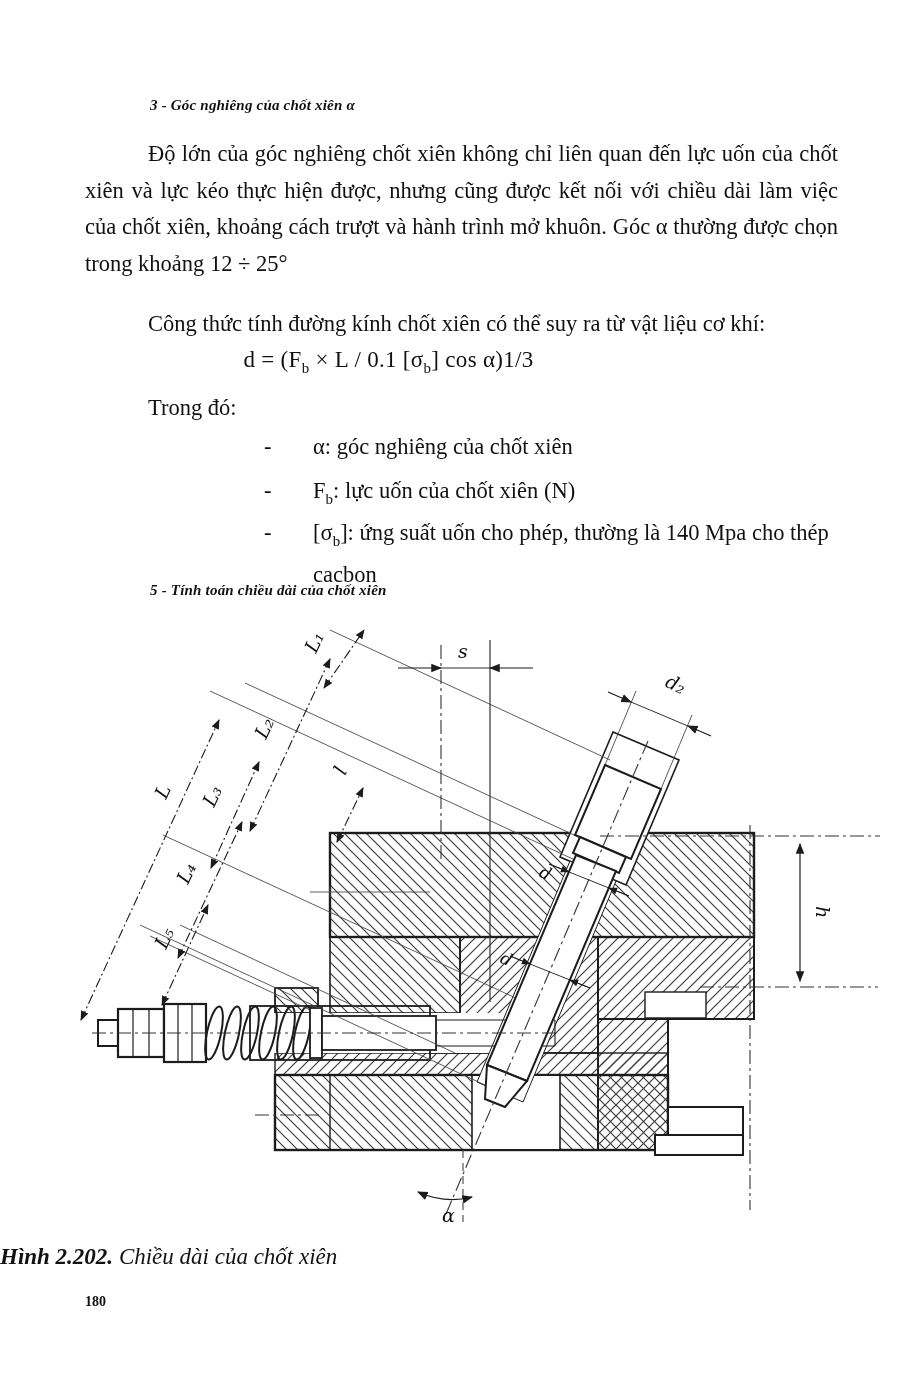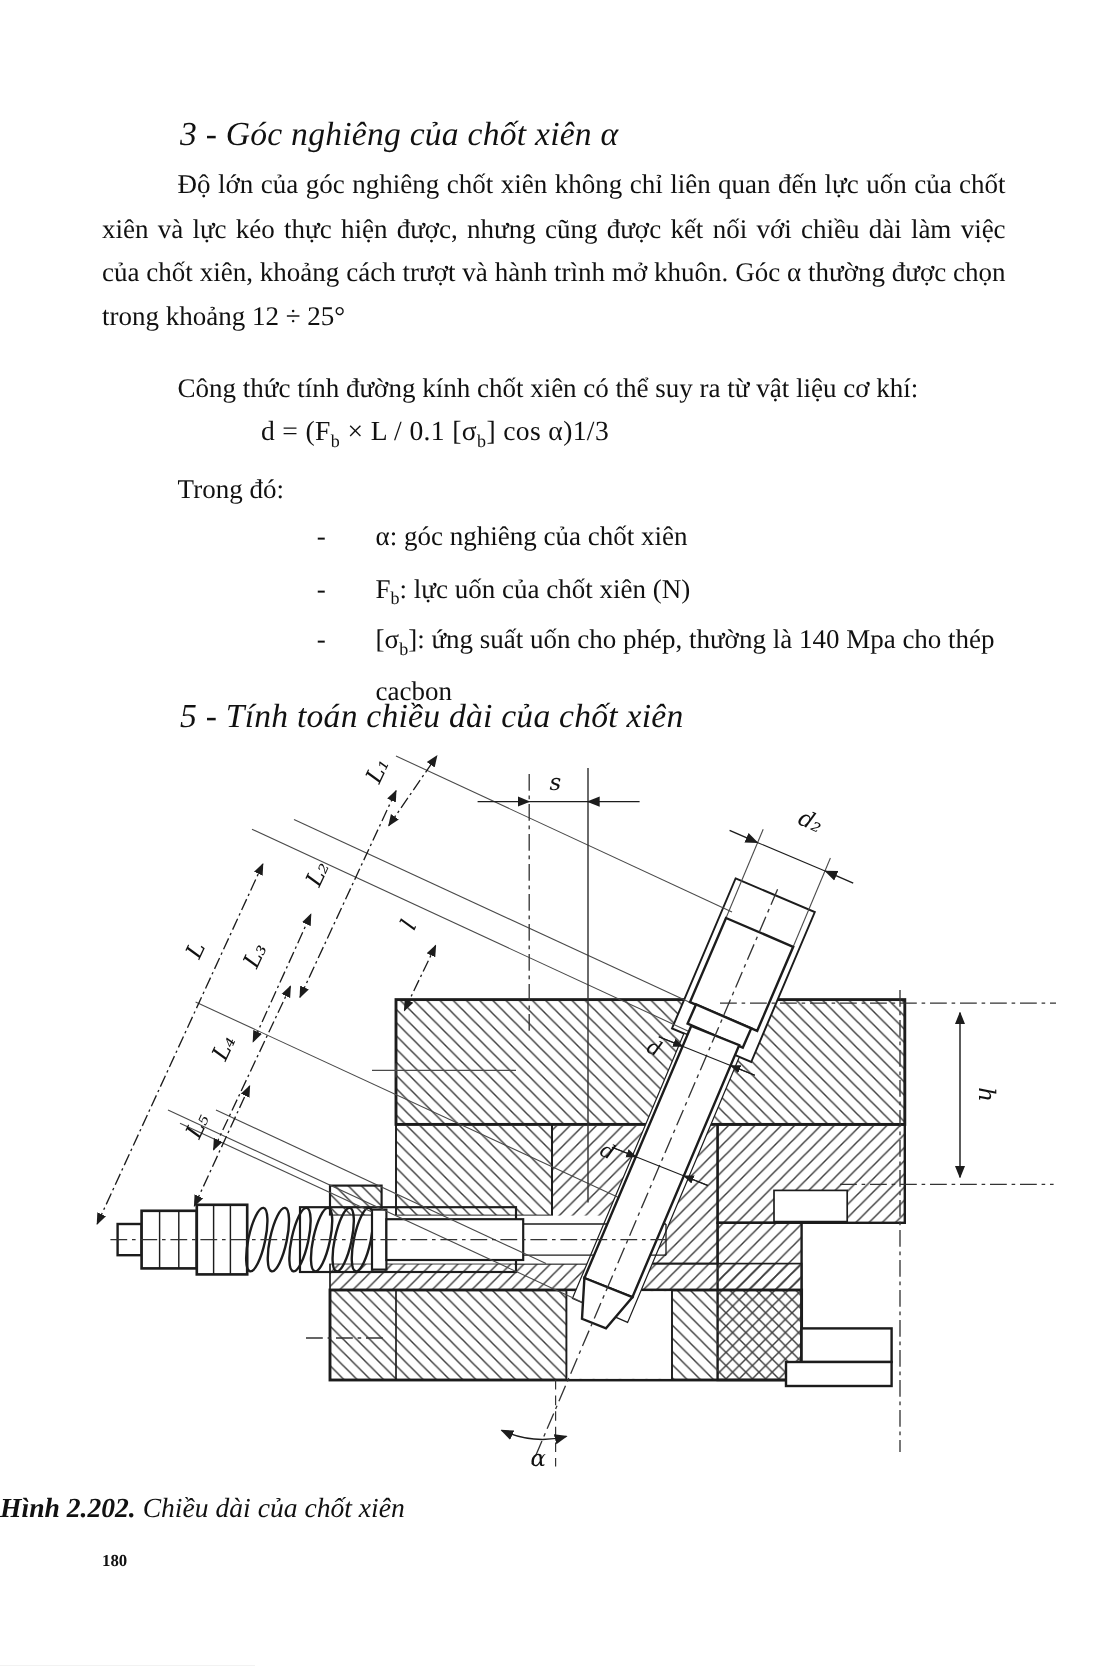--- a/index.html
+++ b/index.html
@@ -2,28 +2,28 @@
 <html><head>
 <meta charset="utf-8">
 <style>
   html,body{margin:0;padding:0;background:#e8e8e8;}
   .page{
     position:relative;width:916px;height:1388px;margin:0 auto;background:#ffffff;
     font-family:"Liberation Serif","DejaVu Serif",serif;color:#111;overflow:hidden;
   }
   .abs{position:absolute;}
   h3.head{
-    margin:0;font-size:28px;font-weight:normal;font-style:italic;letter-spacing:.2px;
+    margin:0;font-size:15px;font-weight:bold;font-style:italic;letter-spacing:.2px;
   }
   .body-par{
     margin:0;font-size:22.5px;line-height:36.5px;text-align:justify;
   }
   .indent{text-indent:63px;}
   .formula{
-    width:725px;text-align:center;font-size:23px;letter-spacing:.3px;
+    width:725px;text-align:center;font-size:23px;letter-spacing:.3px;padding-left:26px;
   }
   .formula sub, .li-text sub{font-size:15px;}
   .li-row{position:absolute;left:264px;width:575px;font-size:22.5px;line-height:33px;}
   .li-dash{position:absolute;left:0;top:0;}
   .li-text{display:block;margin-left:49px;}
   .caption{
     width:916px;text-align:left;font-size:23px;
   }
   .caption .cap-b{font-weight:bold;font-style:italic;}
   .caption .cap-i{font-style:italic;}

